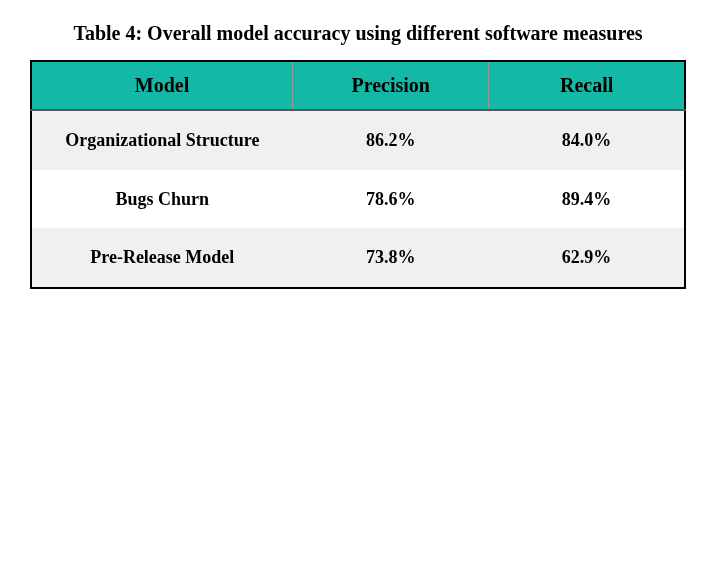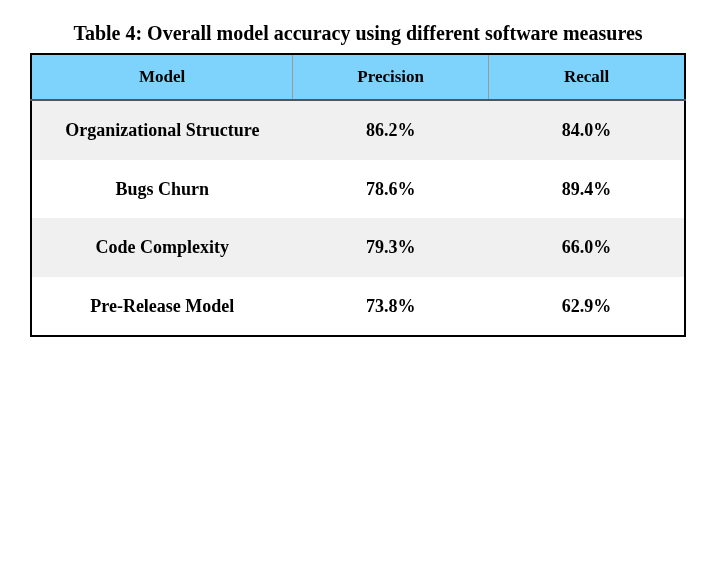--- a/index.html
+++ b/index.html
@@ -7,34 +7,34 @@
       padding: 20px 30px;
       font-family: "Times New Roman", Times, serif;
       background: #fff;
       width: 716px;
       box-sizing: border-box;
     }
     .table-title {
       text-align: center;
       font-weight: bold;
       font-size: 20px;
-      margin-bottom: 7px;
+      margin-bottom: 14px;
       color: #000;
       line-height: 1.3;
     }
     table {
       border-collapse: collapse;
       width: 100%;
       border: 2px solid #000;
     }
     th {
-      background: #7dd3fc;
+      background: #14b8a6;
       color: #000;
       font-weight: bold;
-      font-size: 17px;
+      font-size: 20px;
       padding: 12px 8px;
       text-align: center;
       border: 1px solid #999;
       border-bottom: 2px solid #555;
     }
     th:first-child {
       width: 40%;
     }
     th:nth-child(2), th:nth-child(3) {
       width: 30%;
@@ -72,23 +72,18 @@
       <td>Organizational Structure</td>
       <td>86.2%</td>
       <td>84.0%</td>
     </tr>
     <tr>
       <td>Bugs Churn</td>
       <td>78.6%</td>
       <td>89.4%</td>
     </tr>
     <tr>
-      <td>Code Complexity</td>
-      <td>79.3%</td>
-      <td>66.0%</td>
-    </tr>
-    <tr>
       <td>Pre-Release Model</td>
       <td>73.8%</td>
       <td>62.9%</td>
     </tr>
   </tbody>
 </table>
 
 </body></html>

